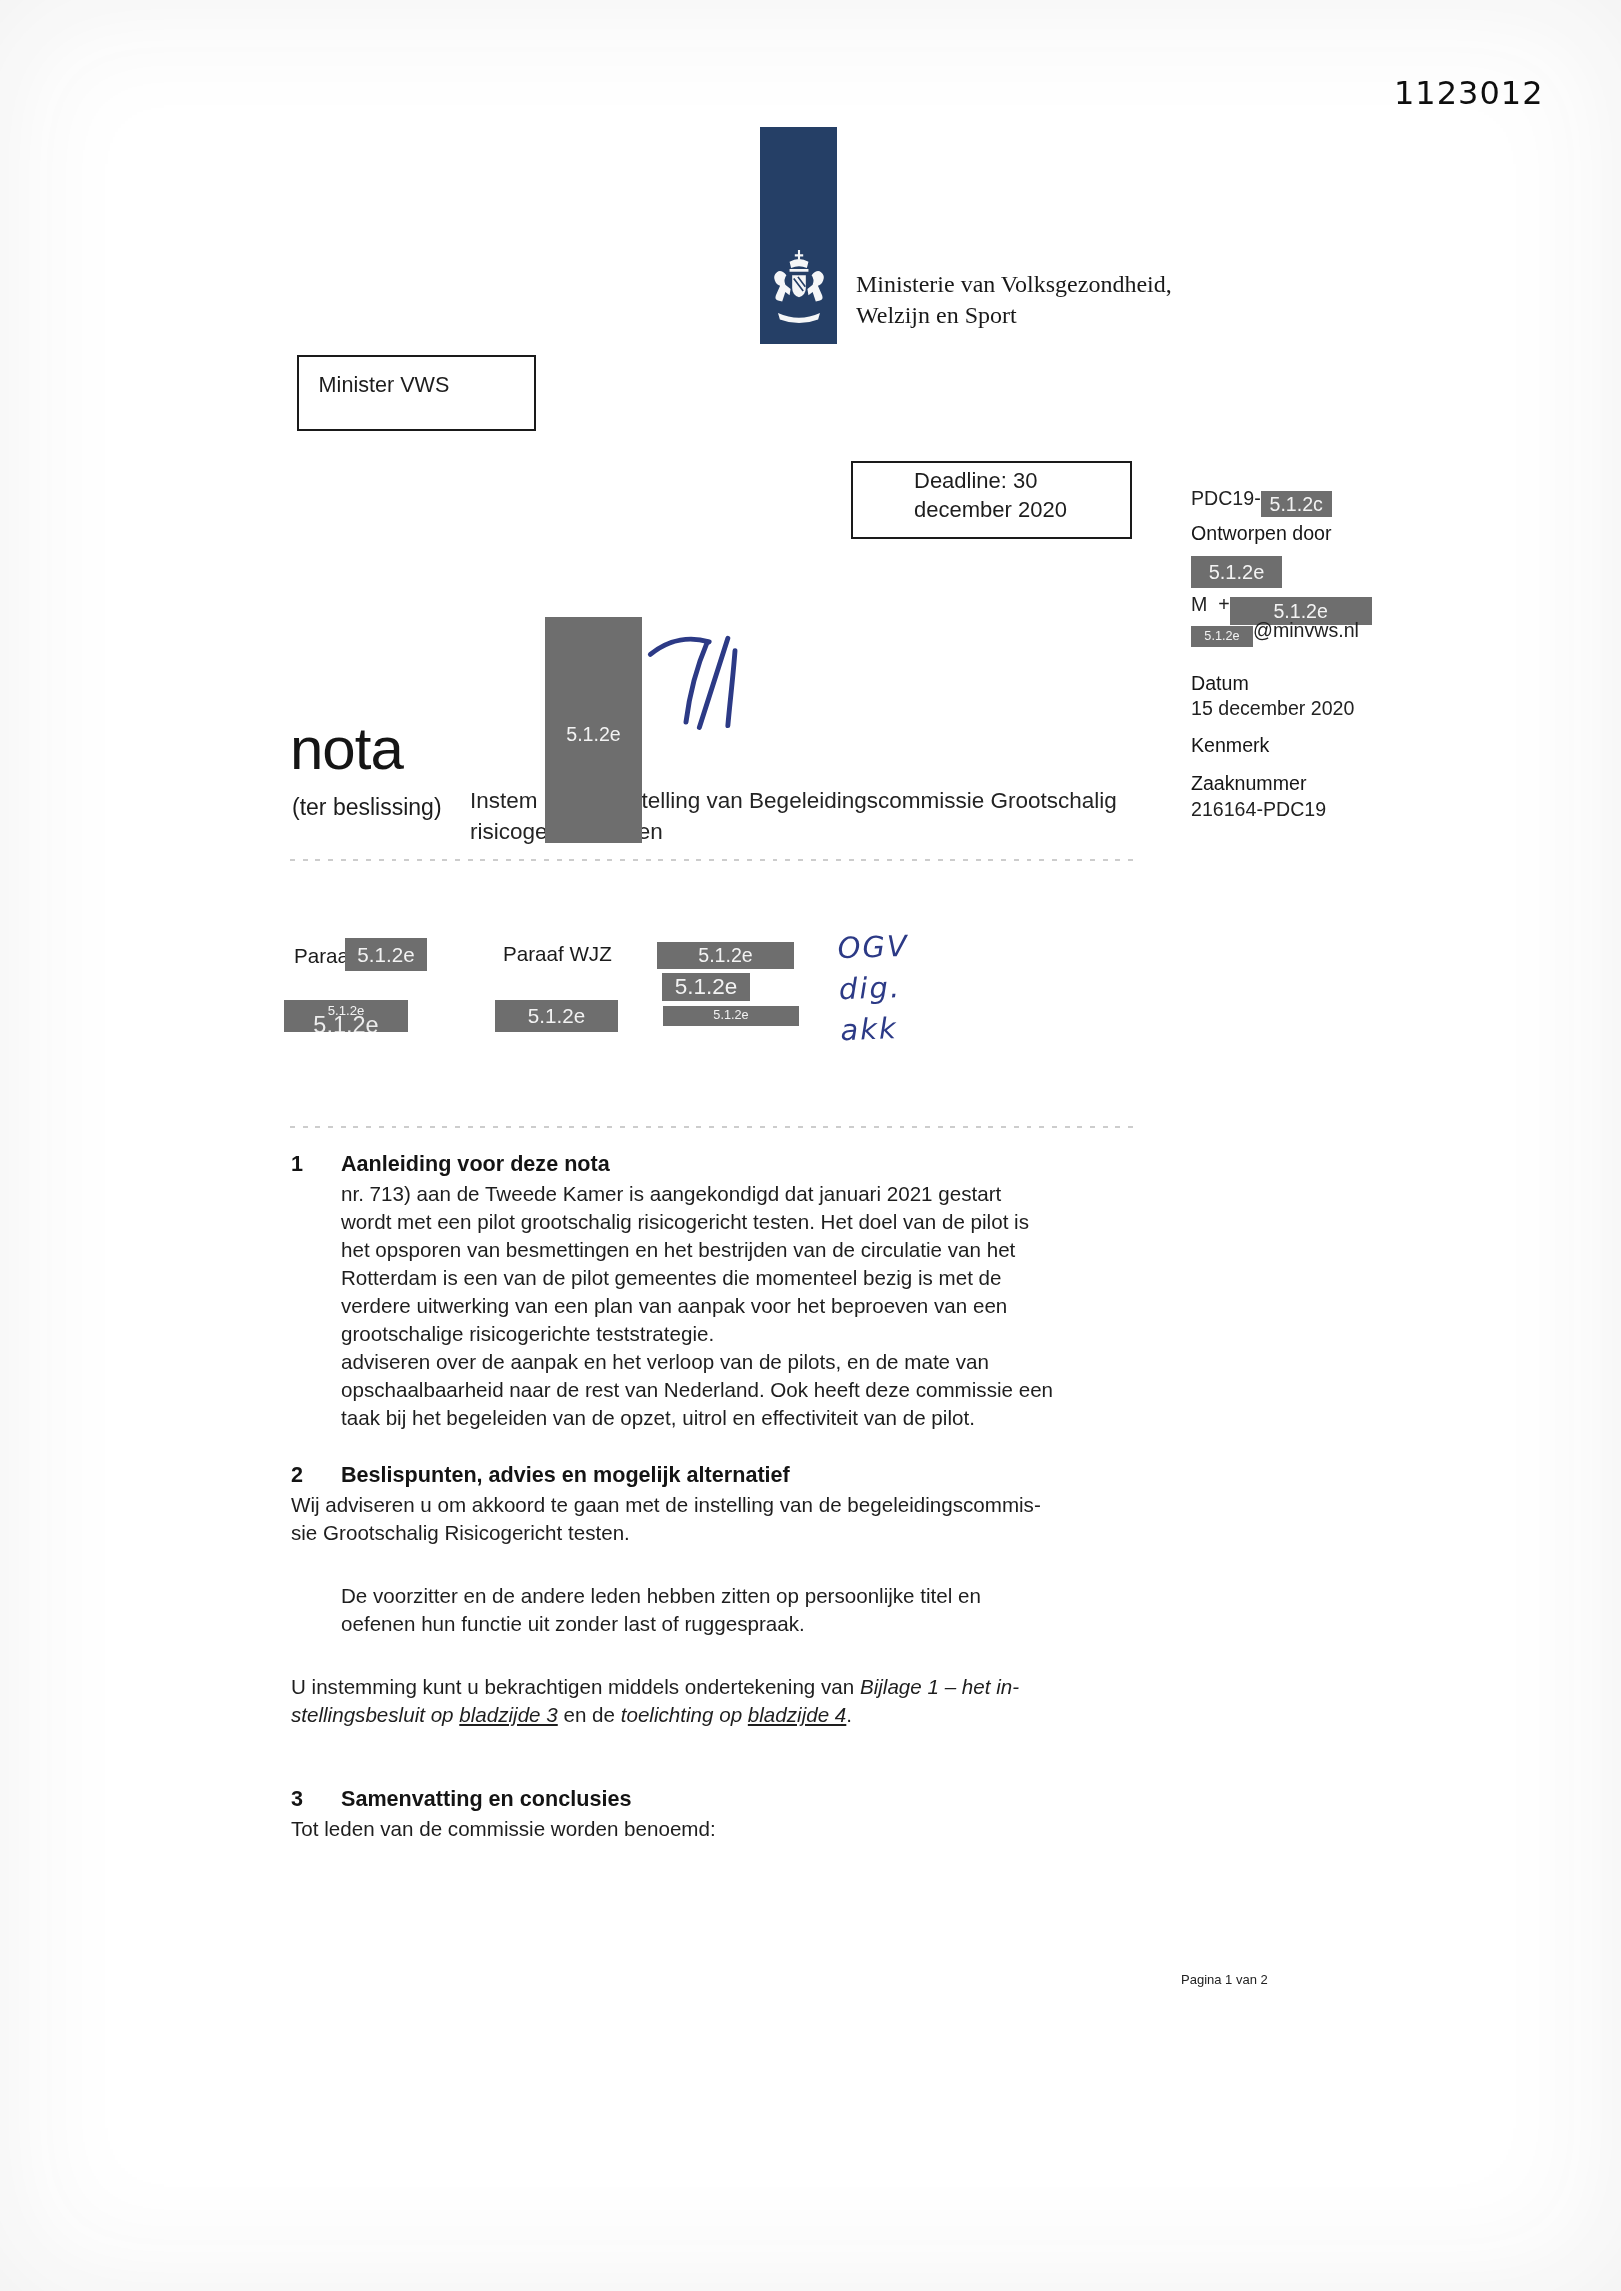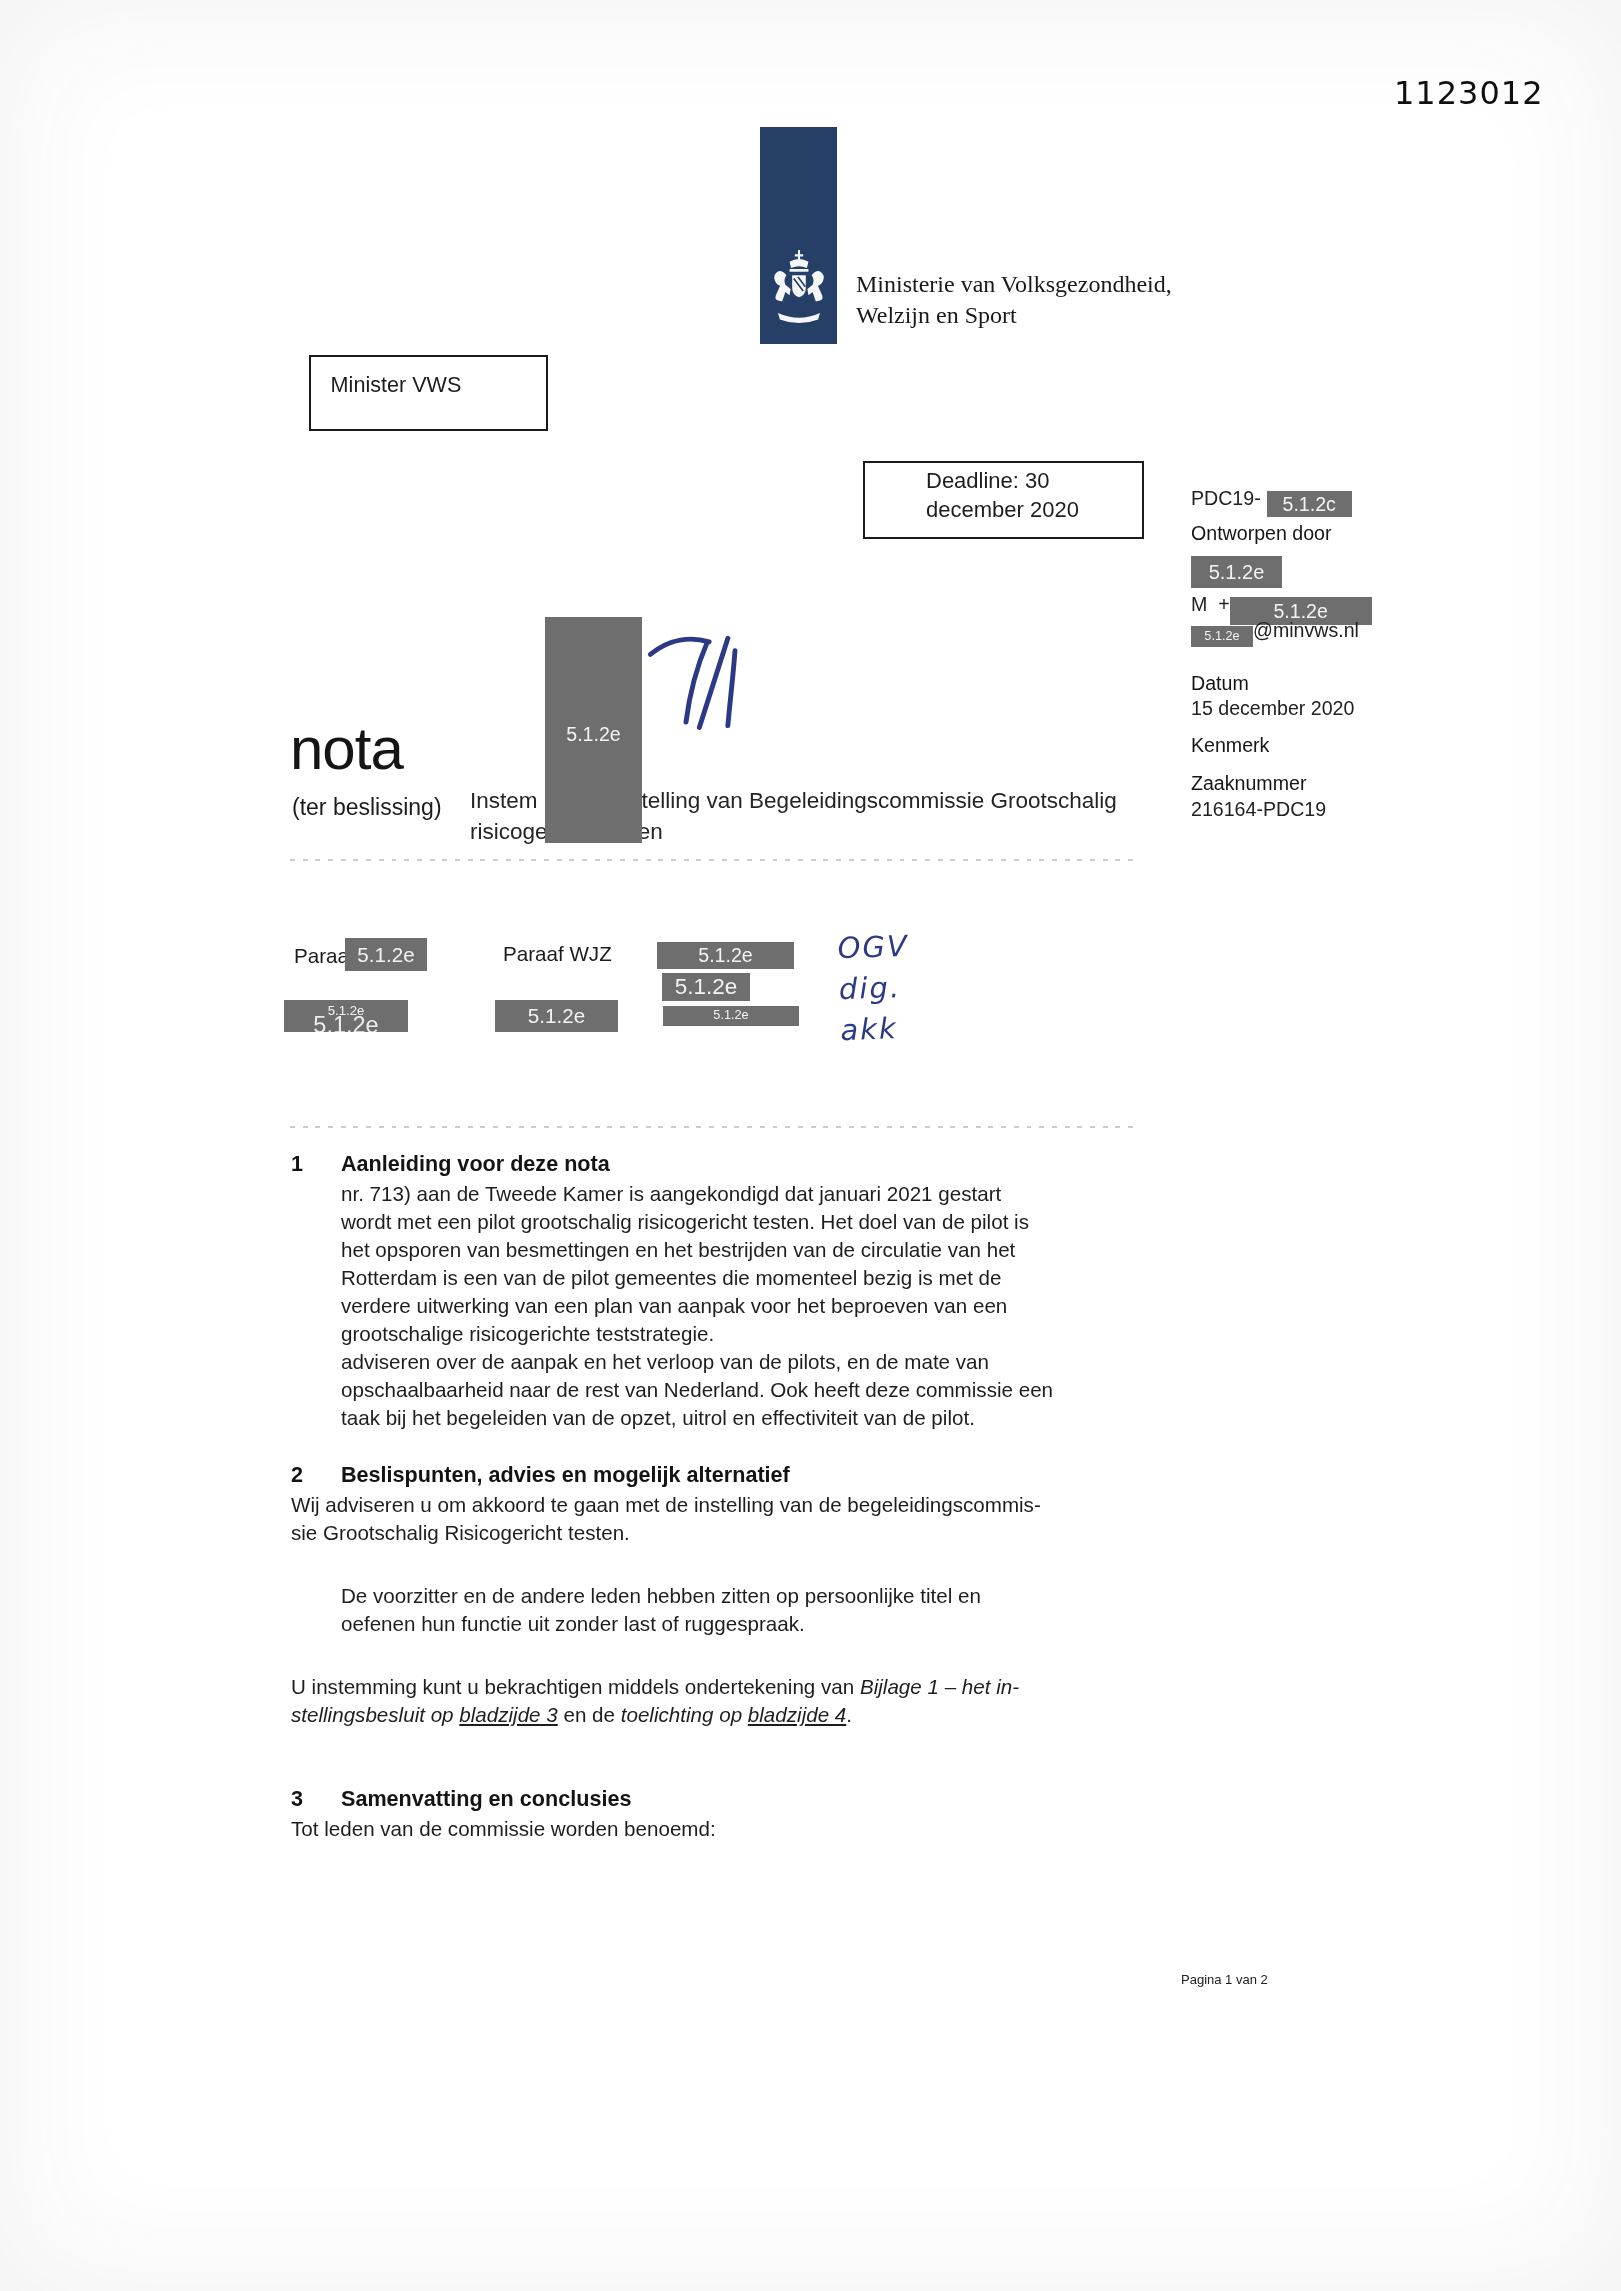--- a/index.html
+++ b/index.html
@@ -18,35 +18,35 @@
 
   
   .doc-number{left:1394px;top:74px;font-family:"DejaVu Sans",sans-serif;font-size:32px;letter-spacing:1px;color:#0f0f0f;}
 
   
   .logo-banner{left:760px;top:127px;width:77px;height:217px;background:#253f66;}
   .logo-emblem{position:absolute;left:50%;bottom:11.8px;transform:translateX(-50%);}
   .ministry-name{left:856px;top:269px;font-family:"Liberation Serif",serif;font-size:24px;line-height:31px;color:#191919;}
 
   
-  .outline-box{border:2.5px solid #1a1a1a;background:transparent;margin-left:12px;}
+  .outline-box{border:2.5px solid #1a1a1a;background:transparent;}
   .minister-box{left:297px;top:355px;width:235px;height:72px;}
   .minister-box .lbl{padding:14.7px 0 0 19.6px;font-size:21.6px;}
   .deadline-box{left:851px;top:461px;width:277px;height:74px;}
   .deadline-box .lbl{padding:3px 0 0 61px;font-size:22px;line-height:29px;}
 
   
   .redact{background:#6e6e6e;color:#f3f3f3;display:inline-block;text-align:center;font-family:"Liberation Sans",sans-serif;}
 
   
   .sidebar{left:1191px;top:487px;width:323px;height:372px;font-size:19.6px;}
   .sb-row{position:absolute;left:0;white-space:nowrap;}
   .sb-label{font-weight:normal;color:#161616;}
   .sb-val{color:#222;}
-  .rd-pdc{width:85px;height:26.5px;line-height:26.5px;font-size:19.6px;vertical-align:-5.9px;margin-left:6px;}
+  .rd-pdc{width:71px;height:26.5px;line-height:26.5px;font-size:19.6px;vertical-align:-5.9px;}
   .rd-name{width:91px;height:32px;line-height:32px;font-size:20px;}
   .rd-phone{width:142px;height:28px;line-height:28px;font-size:19.6px;vertical-align:-6.9px;}
   .rd-mail{width:62px;height:21.6px;line-height:21.6px;font-size:12.7px;vertical-align:-2.9px;}
 
   
   .big-redact{left:545px;top:617px;width:97px;height:226px;background:#6e6e6e;z-index:5;}
   .big-redact span{display:block;margin-top:106px;text-align:center;color:#f3f3f3;font-size:19.6px;}
   .hand-71{left:645px;top:629px;z-index:6;}
   .nota-word{left:290px;top:719px;font-size:60px;line-height:1;color:#151515;letter-spacing:-1px;}
   .nota-sub{left:292px;top:794px;font-size:23px;color:#1c1c1c;}

